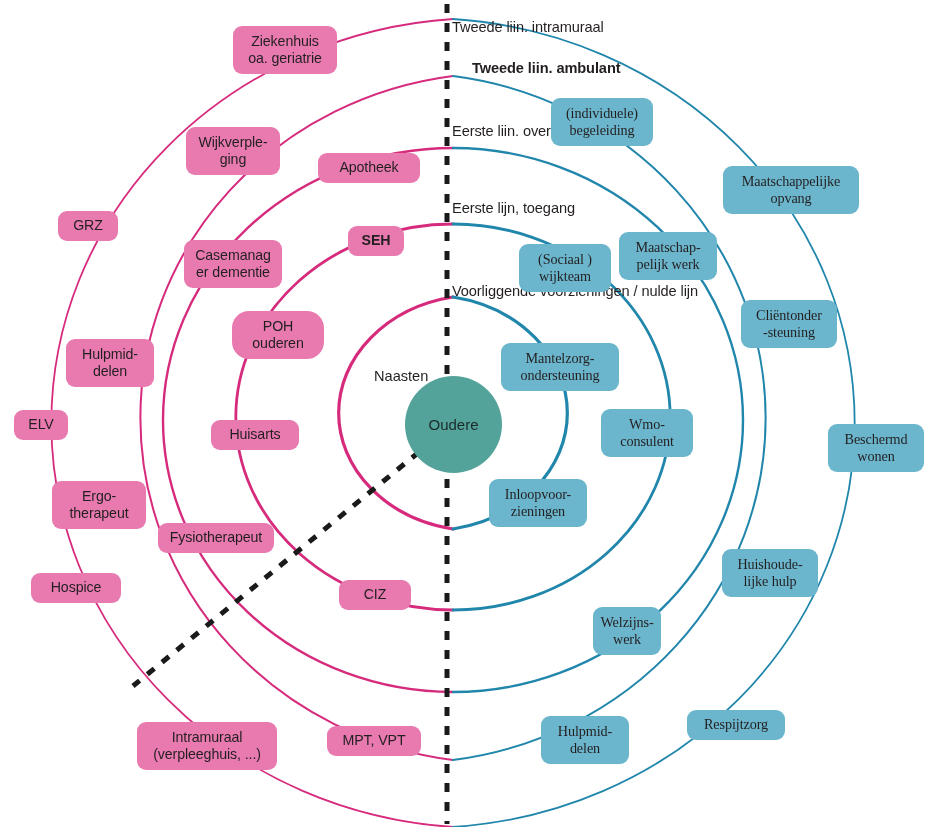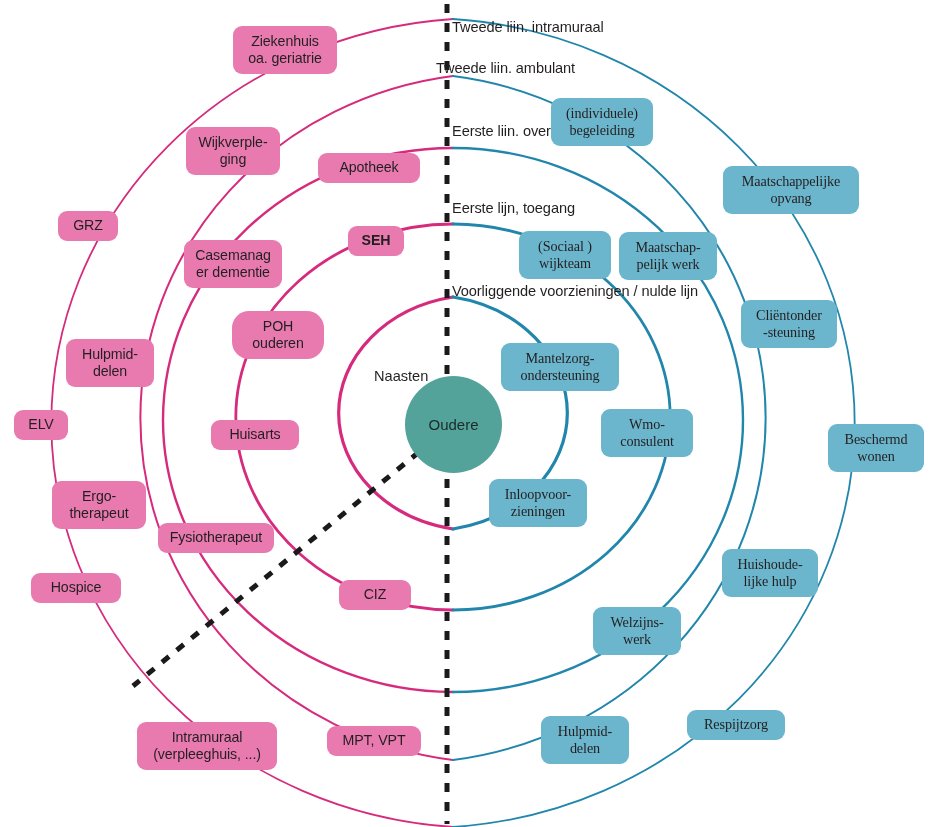--- a/index.html
+++ b/index.html
@@ -95,21 +95,21 @@
 
     <line x1="419" y1="452" x2="133" y2="686" stroke="#1a1a1a" stroke-width="5" stroke-dasharray="9 10" stroke-linecap="butt"></line>
   </svg>
 
   <div class="center-circle" style="left:405px; top:376px; width:97px; height:97px;">
     <span>Oudere</span>
   </div>
   <div class="plain-label" style="left:374px; top:368px;">Naasten</div>
 
   <div class="ring-label" style="left:452px; top:20px;">Tweede liin. intramuraal</div>
-  <div class="ring-label" style="left:436px; top:61px;">Tweede liin. ambulant</div>
+  <div class="ring-label" style="left:472px; top:61px;font-weight:bold;">Tweede liin. ambulant</div>
   <div class="ring-label" style="left:452px; top:124px;">Eerste liin. overige</div>
   <div class="ring-label" style="left:452px; top:201px;">Eerste lijn, toegang</div>
   <div class="ring-label" style="left:452px; top:284px;">Voorliggende voorzieningen / nulde lijn</div>
 
   <div class="chip pink" style="left:233px; top:26px; width:104px; height:48px;">Ziekenhuis
 oa. geriatrie</div>
   <div class="chip pink" style="left:186px; top:127px; width:94px; height:48px;">Wijkverple-
 ging</div>
   <div class="chip pink" style="left:318px; top:153px; width:102px; height:30px;">Apotheek</div>
   <div class="chip pink" style="left:58px; top:211px; width:60px; height:30px;">GRZ</div>
@@ -130,33 +130,33 @@
   <div class="chip pink" style="left:137px; top:722px; width:140px; height:48px;">Intramuraal
 (verpleeghuis, ...)</div>
   <div class="chip pink" style="left:327px; top:726px; width:94px; height:30px;">MPT, VPT</div>
 
   <div class="chip blue" style="left:551px; top:98px; width:102px; height:48px;">(individuele)
 begeleiding</div>
   <div class="chip blue" style="left:723px; top:166px; width:136px; height:48px;">Maatschappelijke
 opvang</div>
   <div class="chip blue" style="left:619px; top:232px; width:98px; height:48px;">Maatschap-
 pelijk werk</div>
-  <div class="chip blue" style="left:519px; top:231px; width:92px; height:48px;">(Sociaal )
+  <div class="chip blue" style="left:519px; top:244px; width:92px; height:48px;">(Sociaal )
 wijkteam</div>
   <div class="chip blue" style="left:741px; top:300px; width:96px; height:48px;">Cliëntonder
 -steuning</div>
   <div class="chip blue" style="left:501px; top:343px; width:118px; height:48px;">Mantelzorg-
 ondersteuning</div>
   <div class="chip blue" style="left:601px; top:409px; width:92px; height:48px;">Wmo-
 consulent</div>
   <div class="chip blue" style="left:828px; top:424px; width:96px; height:48px;">Beschermd
 wonen</div>
   <div class="chip blue" style="left:489px; top:479px; width:98px; height:48px;">Inloopvoor-
 zieningen</div>
   <div class="chip blue" style="left:722px; top:549px; width:96px; height:48px;">Huishoude-
 lijke hulp</div>
-  <div class="chip blue" style="left:593px; top:607px; width:88px; height:48px;">Welzijns-
+  <div class="chip blue" style="left:593px; top:607px; width:68px; height:48px;">Welzijns-
 werk</div>
   <div class="chip blue" style="left:541px; top:716px; width:88px; height:48px;">Hulpmid-
 delen</div>
   <div class="chip blue" style="left:687px; top:710px; width:98px; height:30px;">Respijtzorg</div>
 
 </div>
 
 </body></html>

